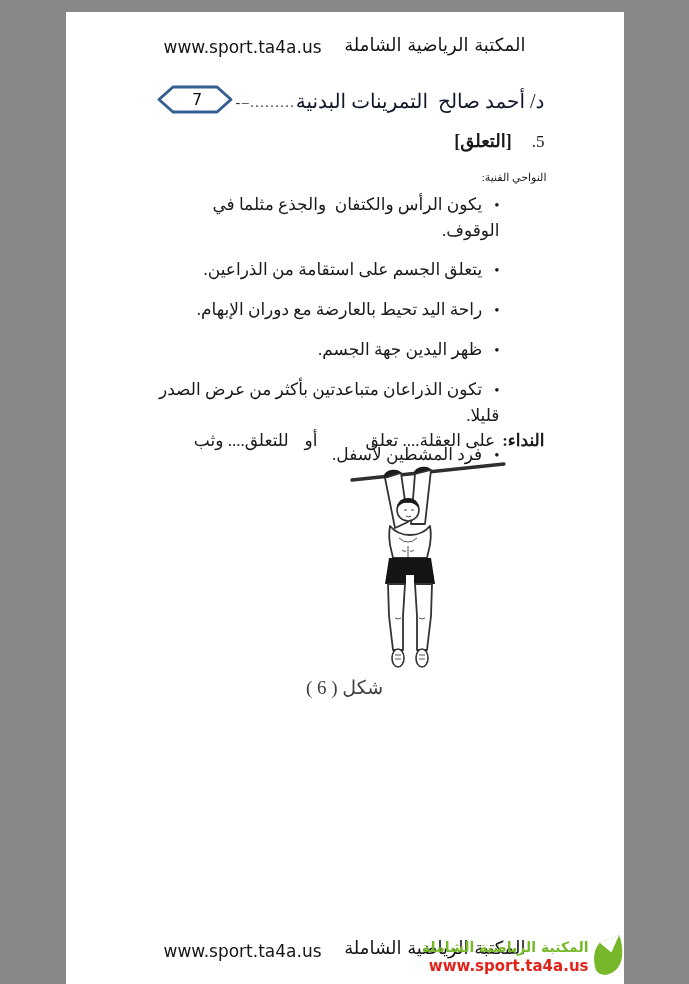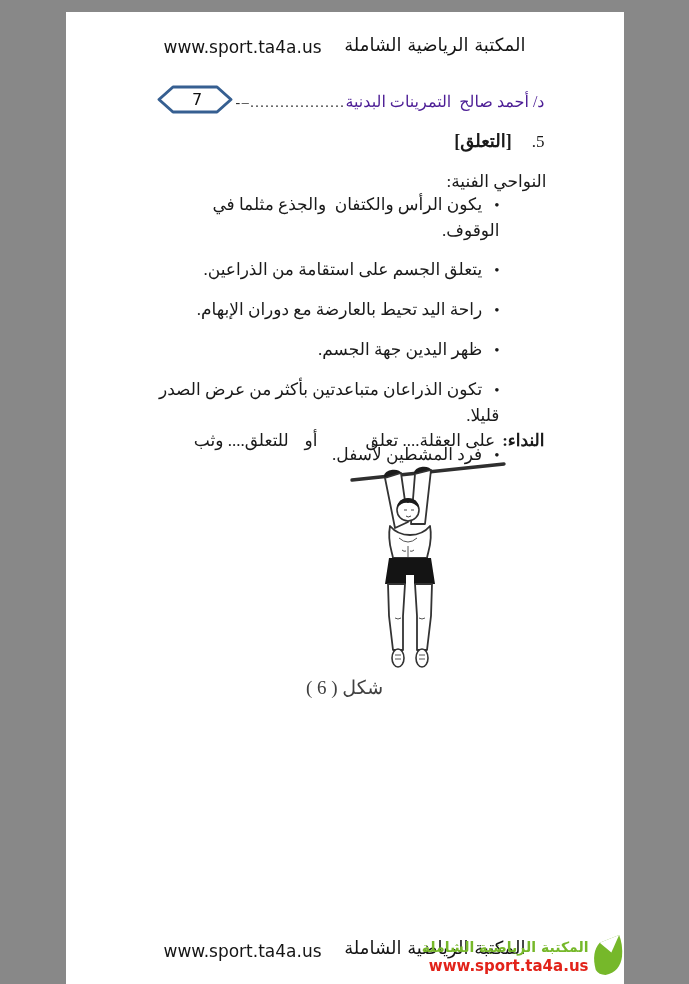--- a/index.html
+++ b/index.html
@@ -31,34 +31,34 @@
   .pager-line{
     position:absolute;left:170px;right:79px;top:74px;height:30px;
     display:flex;align-items:center;
   }
   .leader{
     flex:1;overflow:hidden;white-space:nowrap;
     font-size:14px;letter-spacing:1.5px;color:#2a2a2a;
     transform:translateY(2px);
   }
   .author{
-    font-size:16px;color:#4c1d95;direction:rtl;white-space:pre-wrap;
+    font-size:20px;color:#0f172a;direction:rtl;white-space:pre-wrap;
     padding-left:2px;
   }
   
   .heading{
     position:absolute;right:79px;top:118px;
     direction:rtl;display:flex;align-items:baseline;
     font-size:18px;
   }
   .sec-num{font-size:17px;margin-left:20px;}
   .sec-title{font-weight:bold;}
   .subtitle{
     position:absolute;right:77px;top:159px;
-    direction:rtl;font-size:17px;
+    direction:rtl;font-size:11px;
   }
   .bullets{
     position:absolute;right:124px;top:180px;left:90px;
     list-style:none;margin:0;padding:0;
   }
   .bullets li{
     direction:rtl;text-align:right;
     font-size:17px;line-height:25px;margin-bottom:14px;
     white-space:pre-wrap;
   }

